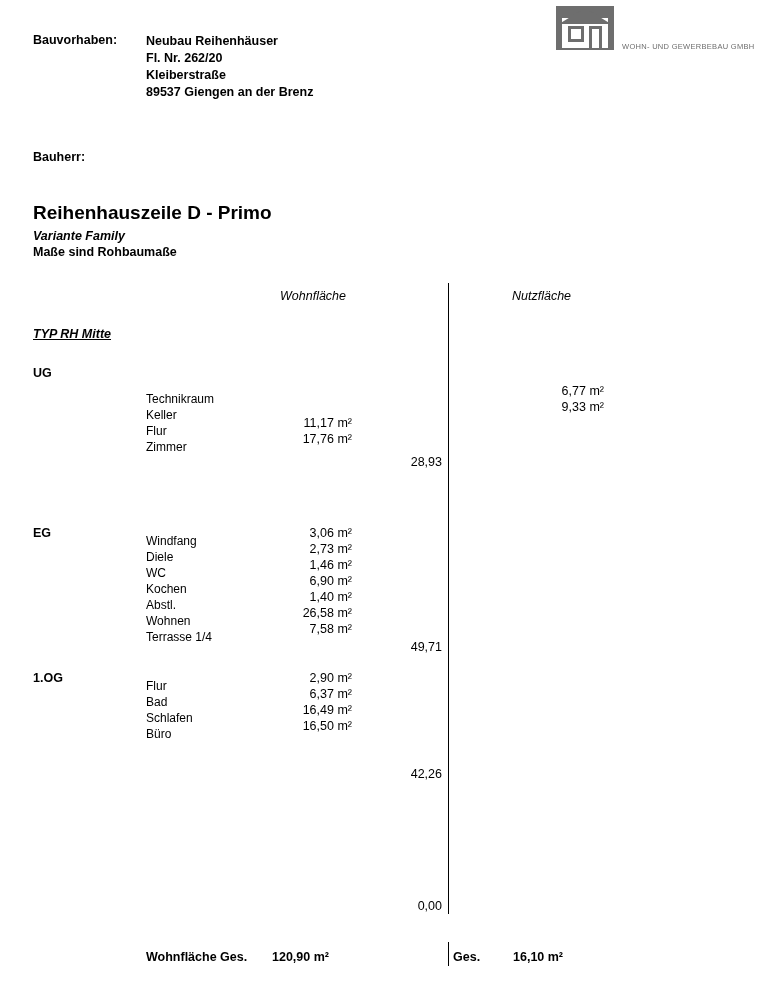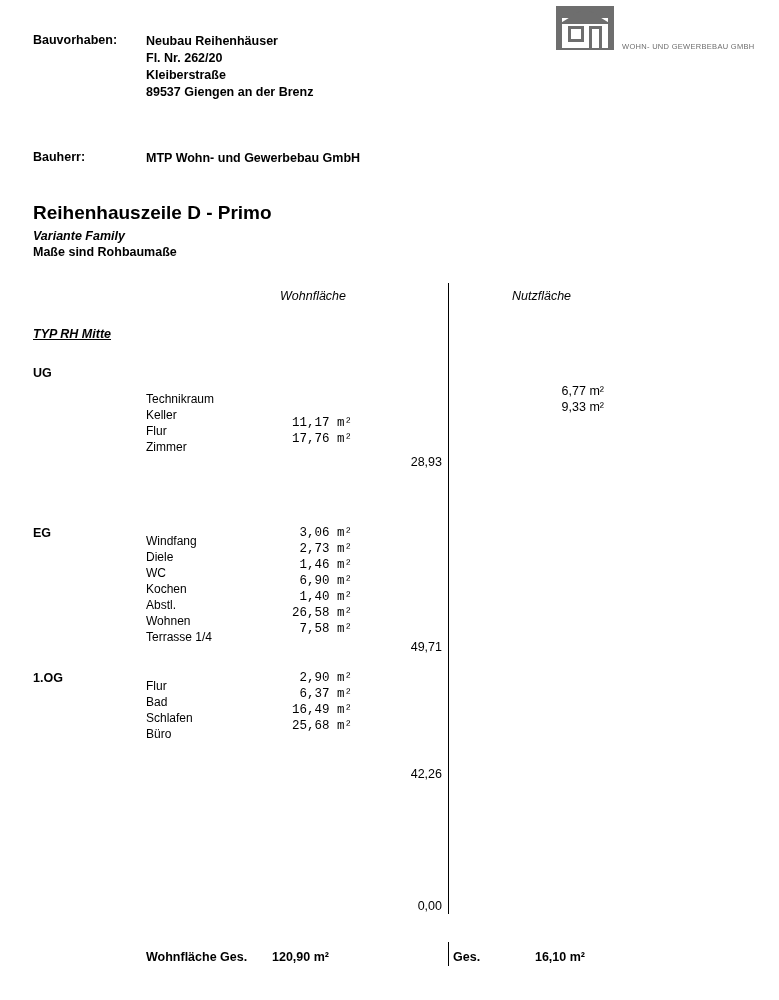--- a/index.html
+++ b/index.html
@@ -186,21 +186,20 @@
     white-space: nowrap;
     margin-top: 8px;
   }
   .room-wf {
     position: absolute;
     left: 280px;
     width: 72px;
     text-align: right;
     font-size: 12.5px;
     white-space: nowrap;
-    font-family: Liberation Mono, monospace;
   }
   .room-nf {
     position: absolute;
     left: 532px;
     width: 72px;
     text-align: right;
     font-size: 12.5px;
     white-space: nowrap;
   }
   .subtotal {
@@ -235,21 +234,21 @@
     top: 950px;
     font-size: 12.5px;
     font-weight: bold;
     white-space: nowrap;
   }
   .tot-value2 {
     position: absolute;
     left: 513px;
     top: 950px;
     width: 72px;
-    text-align: right;
+    text-align: left;
     font-size: 12.5px;
     font-weight: bold;
     white-space: nowrap;
   }
 </style>
 </head>
 <body>
 
 <div class="logo">
   <div class="logo-mark">
@@ -264,21 +263,20 @@
 <div class="hdr-label" style="left:33px; top:33px;">Bauvorhaben:</div>
 <div class="hdr-lines" style="left:146px; top:33px;">
     <div>Neubau Reihenhäuser</div>
     <div>Fl. Nr. 262/20</div>
     <div>Kleiberstraße</div>
     <div>89537 Giengen an der Brenz</div>
   </div>
 
 <div class="hdr-label" style="left:33px; top:150px;">Bauherr:</div>
 <div class="hdr-lines" style="left:146px; top:150px;">
-    <div>MTP Wohn- und Gewerbebau GmbH</div>
   </div>
 
 <div class="doc-title">Reihenhauszeile D - Primo</div>
 <div class="doc-sub1">Variante Family</div>
 <div class="doc-sub2">Maße sind Rohbaumaße</div>
 
 <div class="col-head" style="left:280px; top:289px;">Wohnfläche</div>
 <div class="col-head" style="left:512px; top:289px;">Nutzfläche</div>
 
 <div class="divider"></div>
@@ -332,21 +330,21 @@
 <div class="room-name" style="top:671px;">Flur</div>
 <div class="room-wf" style="top:671px;">2,90 m²</div>
 
 <div class="room-name" style="top:687px;">Bad</div>
 <div class="room-wf" style="top:687px;">6,37 m²</div>
 
 <div class="room-name" style="top:703px;">Schlafen</div>
 <div class="room-wf" style="top:703px;">16,49 m²</div>
 
 <div class="room-name" style="top:719px;">Büro</div>
-<div class="room-wf" style="top:719px;">25,68 m²</div>
+<div class="room-wf" style="top:719px;">16,50 m²</div>
 
 <div class="subtotal" style="top:767px;">42,26</div>
 
 <div class="subtotal" style="top:899px;">0,00</div>
 
 <div class="tot-label">Wohnfläche Ges.</div>
 <div class="tot-value">120,90 m²</div>
 <div class="tot-label2">Ges.</div>
 <div class="tot-value2">16,10 m²</div>
 

